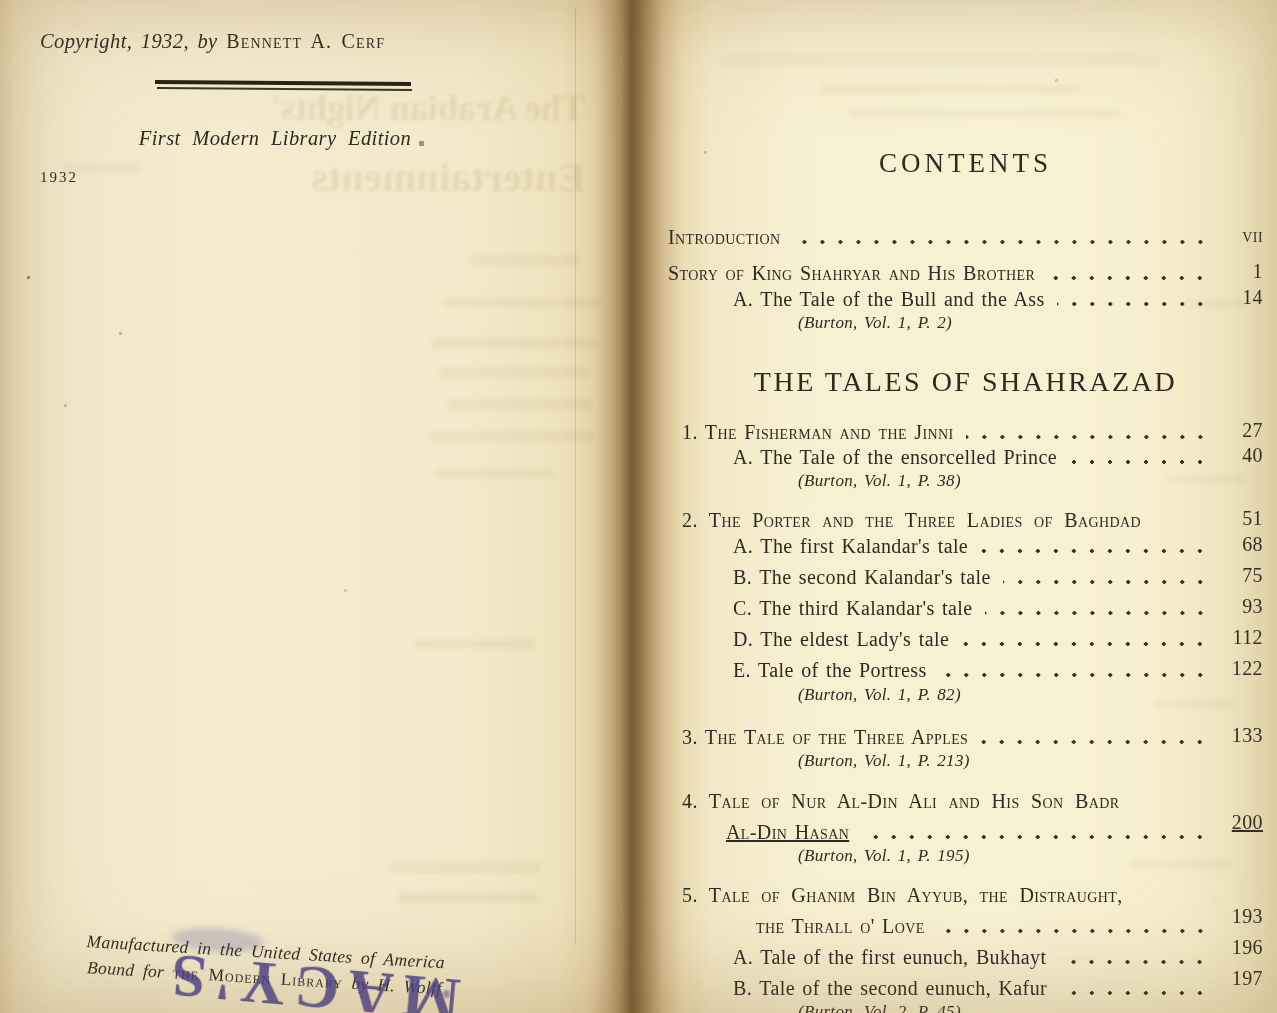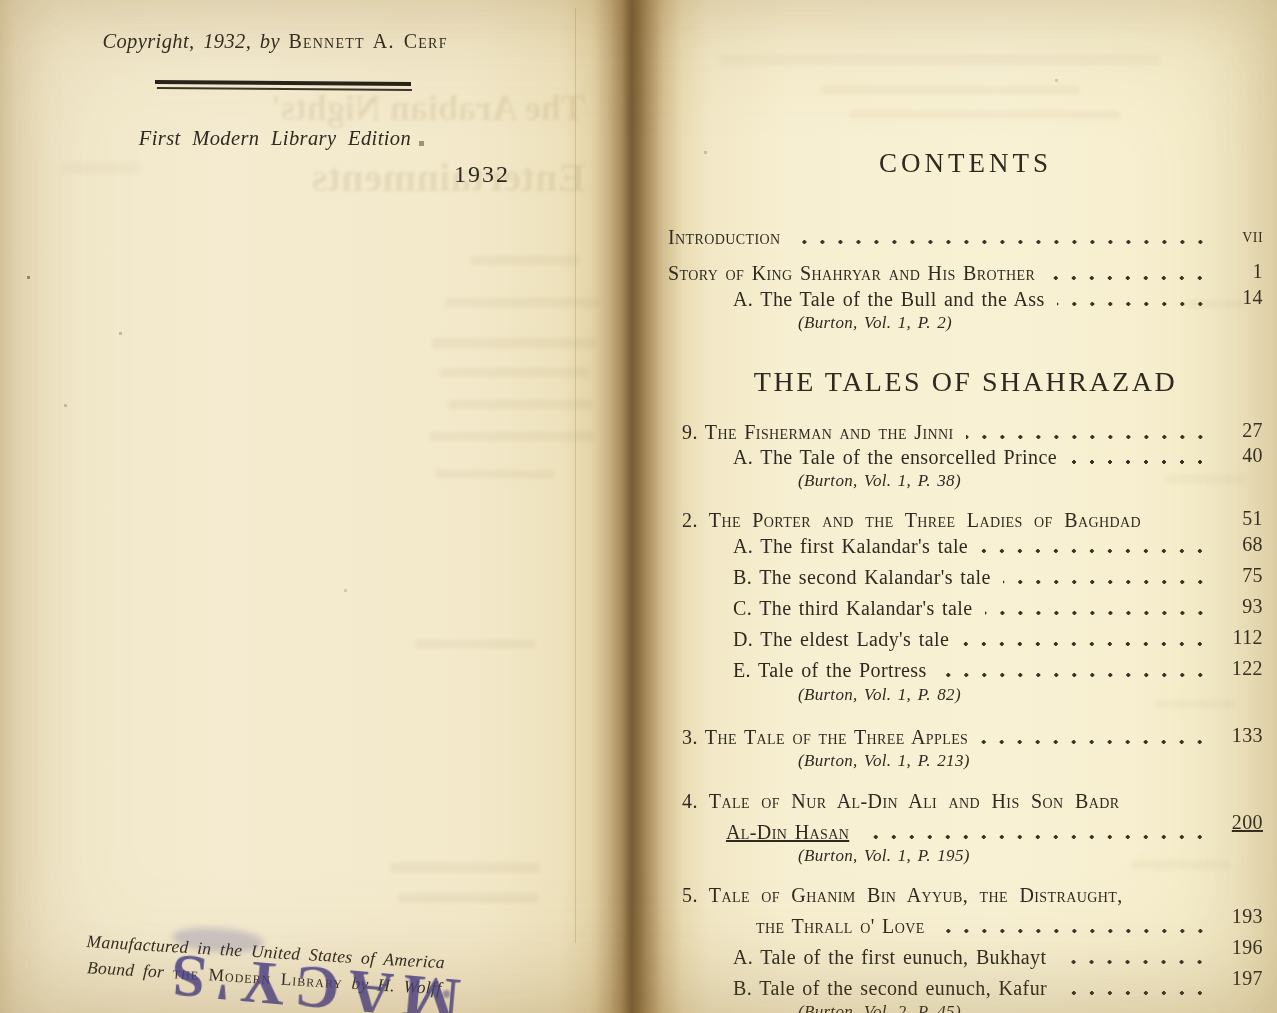--- a/index.html
+++ b/index.html
@@ -13,29 +13,29 @@
       #f7efd1 790px,#f8f1d4 1000px,#f6eecd 1180px,#f2e9c5 1250px,#f0e6c0 1277px);
   }
   .vignette{position:absolute;inset:0;pointer-events:none;
     box-shadow:inset 0 0 120px 18px rgba(140,105,50,.17), inset 0 -28px 70px rgba(130,95,45,.12), inset 0 18px 50px rgba(140,105,50,.08);}
   .gutter-shade{position:absolute;left:596px;top:0;width:86px;height:100%;pointer-events:none;
     background:linear-gradient(90deg,rgba(90,65,30,0) 0%,rgba(90,65,30,.18) 30%,rgba(55,36,12,.38) 42%,rgba(90,62,28,.22) 58%,rgba(120,90,45,.08) 75%,rgba(120,90,45,0) 100%);}
   .crease{position:absolute;left:575px;top:8px;width:1px;height:935px;background:rgba(150,120,70,.28);filter:blur(.4px);}
 
   
   .lp{position:absolute;left:0;top:0;width:622px;height:1013px;}
-  .lp-copyright{position:absolute;left:40px;top:30px;width:470px;text-align:center;
+  .lp-copyright{position:absolute;left:40px;top:30px;width:470px;
     font-style:italic;font-size:20.5px;letter-spacing:.4px;word-spacing:3px;}
   .lp-copyright .name{font-style:normal;font-variant:small-caps;font-size:20px;letter-spacing:1.2px;}
   .rule{position:absolute;left:155px;top:81px;width:256px;height:4px;background:#26221a;transform:rotate(.4deg);}
   .rule:after{content:"";position:absolute;left:2px;top:7px;width:255px;height:1.5px;background:#3a352a;}
   .lp-edition{position:absolute;left:40px;top:127px;width:470px;text-align:center;
     font-style:italic;font-size:20.5px;word-spacing:6px;letter-spacing:.4px;}
-  .lp-year{position:absolute;left:40px;top:161px;width:470px;text-align:right;
-    font-size:24px;letter-spacing:2px;}
+  .lp-year{position:absolute;left:40px;top:169px;width:470px;text-align:left;
+    font-size:15px;letter-spacing:2px;}
   .ghost{position:absolute;transform:scaleX(-1);color:#97804a;text-align:center;
     font-weight:bold;pointer-events:none;}
   .ghost-title{left:335px;top:86px;width:250px;opacity:.15;filter:blur(1.6px);}
   .ghost-title .g1{font-size:36px;line-height:44px;white-space:nowrap;}
   .ghost-title .g2{font-size:41px;line-height:50px;margin-top:22px;white-space:nowrap;}
   .gbar{position:absolute;background:rgba(140,115,65,.08);filter:blur(2.2px);border-radius:4px;pointer-events:none;}
   .gbar2{position:absolute;background:rgba(170,140,80,.07);filter:blur(2.4px);border-radius:4px;pointer-events:none;}
   .lp-colophon{position:absolute;left:52px;top:926px;width:430px;text-align:center;
     transform:rotate(3.4deg);transform-origin:left top;
     font-style:italic;font-size:17.5px;line-height:26px;word-spacing:4px;letter-spacing:.3px;}
@@ -153,21 +153,21 @@
       <span class="t">A. The Tale of the Bull and the Ass</span>
       <span class="leader dots"></span>
       <span class="pg">14</span>
     </div>
 
     <div class="ref mt1">(Burton, Vol. 1, P. 2)</div>
 
     <div class="heading mt36">THE TALES OF SHAHRAZAD</div>
 
     <div class="row sc ni mt27">
-      <span class="t">9. The Fisherman and the Jinni</span>
+      <span class="t">1. The Fisherman and the Jinni</span>
       <span class="leader dots"></span>
       <span class="pg">27</span>
     </div>
 
     <div class="row sub mt2">
       <span class="t">A. The Tale of the ensorcelled Prince</span>
       <span class="leader dots"></span>
       <span class="pg">40</span>
     </div>
 

